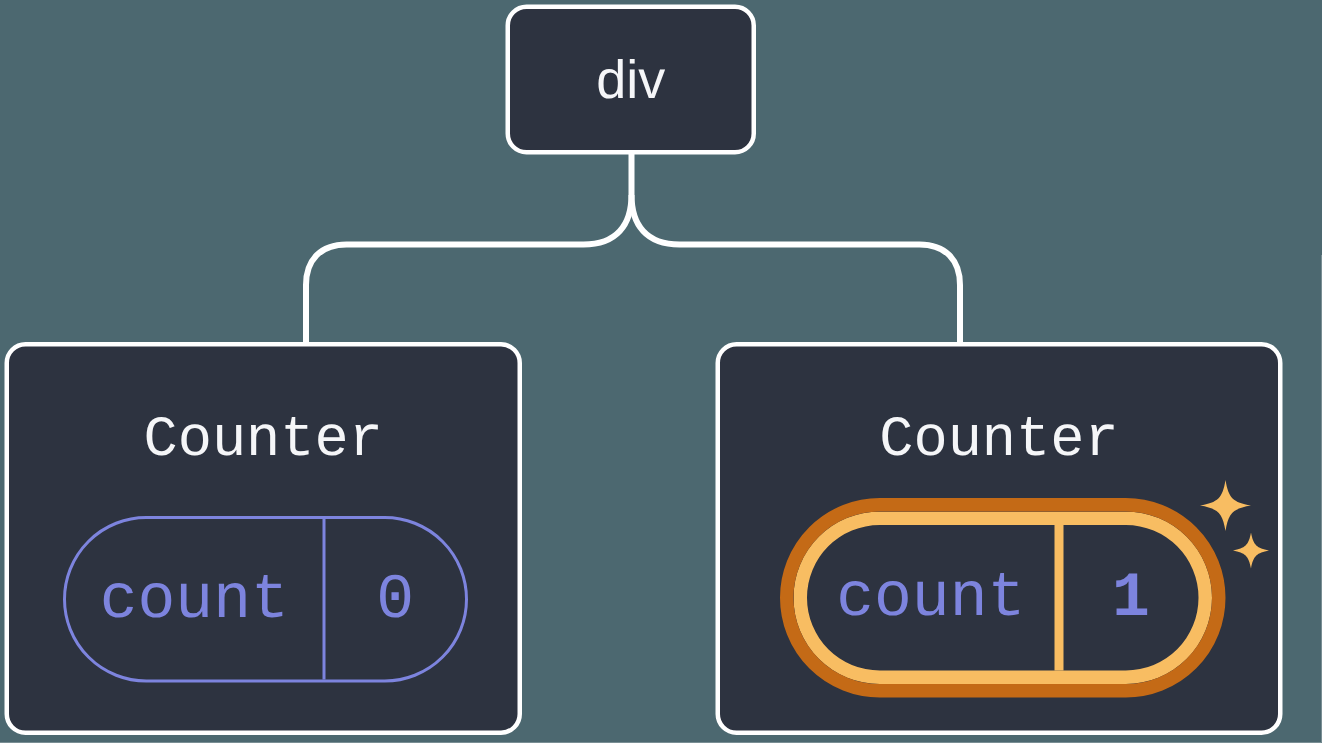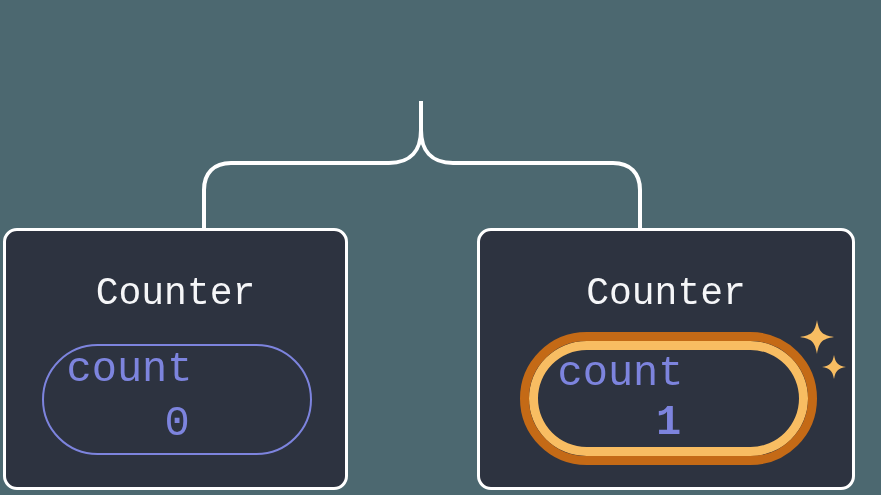--- a/index.html
+++ b/index.html
@@ -43,21 +43,20 @@
 
   
   .pill {
     position: absolute;
     box-sizing: border-box;
     border-radius: 999px;
     display: flex;
     align-items: stretch;
     color: var(--state_accent);
     font-size: 42px;
-    flex-direction: column;
   }
   .pill-plain {
     left: 36px; top: 113px;
     width: 270px; height: 111px;
     border: 2px solid var(--state_accent);
   }
   .pill-plain .pill-divider { background: var(--state_accent); width: 2px; }
   .pill-plain .seg-key { width: 171px; }
 
   
@@ -87,20 +86,23 @@
     stroke-width: 4;
     fill: none;
   }
   .sparkle { fill: var(--highlight_inner); }
 </style>
 </head>
 <body>
 
 <div class="stage">
 
+  <div class="node root-node">
+    <span>div</span>
+  </div>
 
   <div class="node component-card card-left">
     <div class="card-title">Counter</div>
     <div class="pill pill-plain">
       <div class="seg seg-key">count</div>
       <div class="pill-divider"></div>
       <div class="seg seg-value">0</div>
     </div>
   </div>
 

